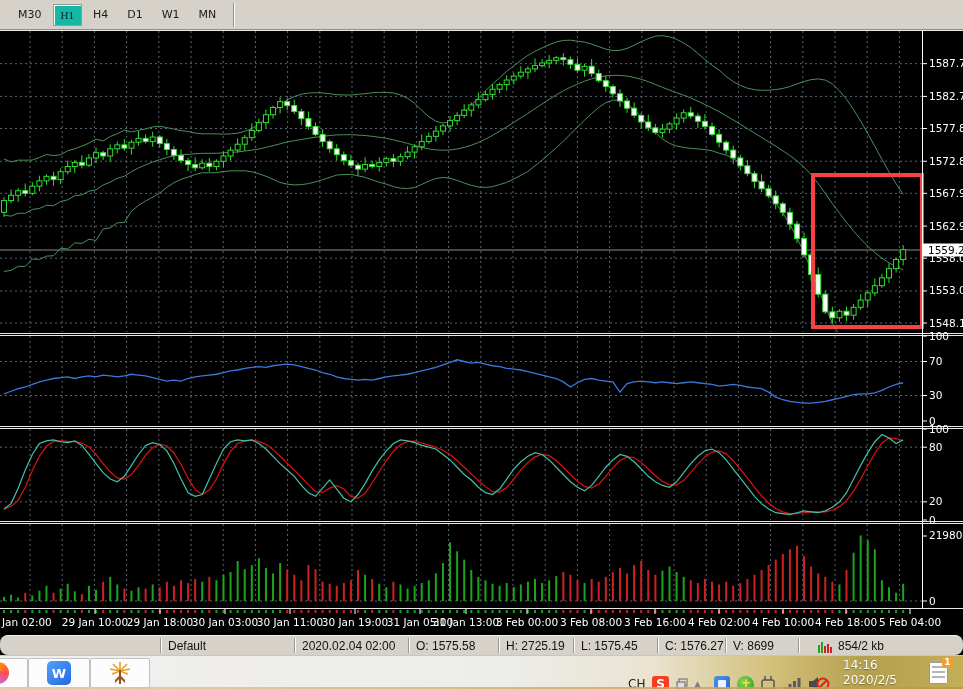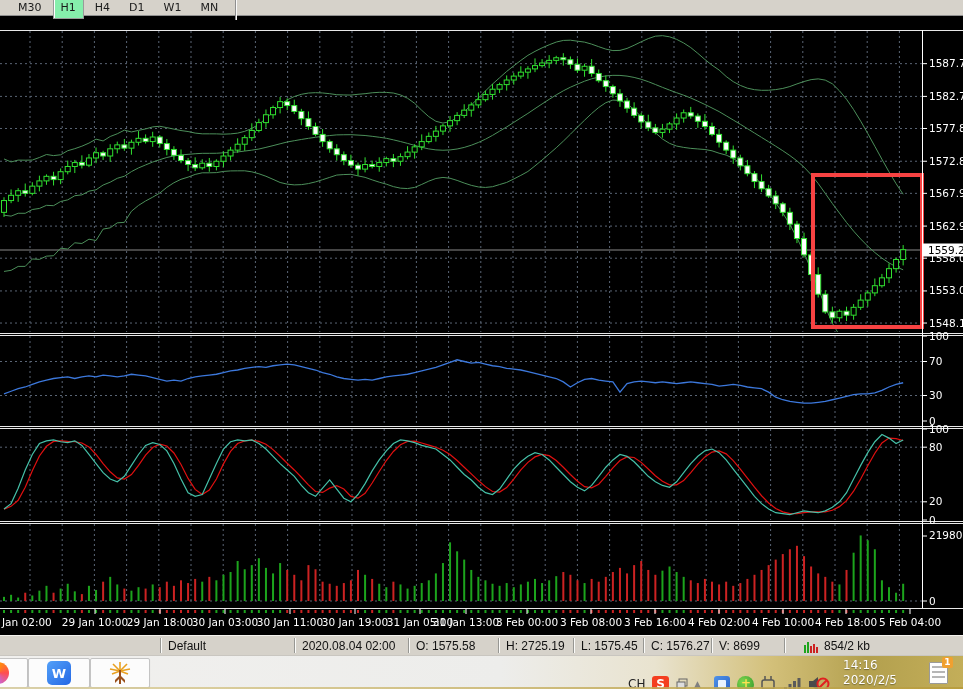--- a/index.html
+++ b/index.html
@@ -1,30 +1,30 @@
 <!DOCTYPE html>
 <html><head>
 <meta charset="utf-8">
 <style>
   html,body{margin:0;padding:0;background:#666;}
   .screen{position:relative;width:963px;height:689px;overflow:hidden;background:#000;
           font-family:"DejaVu Sans",sans-serif;}
   
-  .tabbar{position:absolute;top:0;left:0;right:0;height:16px;background:#d6d2ca;
+  .tabbar{position:absolute;top:0;left:0;right:0;height:30px;background:#d6d2ca;
           border-bottom:1px solid #8f8f8f;display:flex;align-items:center;padding-left:10px;box-sizing:border-box;}
   .tab{font-size:11px;color:#1a1a1a;padding:4px 7px;margin-right:3px;border:1px solid transparent;}
-  .tab.active{background:#86efac;border:1px solid #9a9a9a;box-shadow:inset 1px 1px 0 #ffffff;}
+  .tab.active{background:#14b8a6;border:1px solid #9a9a9a;box-shadow:inset 1px 1px 0 #ffffff;font-family:Liberation Serif, serif;}
   .tab-divider{width:1px;height:24px;background:#8f8f8f;border-right:1px solid #fafafa;margin-left:6px;}
   
   .chart-area{position:absolute;top:30px;left:0;width:963px;height:605px;background:#000;}
   .chart-area svg{position:absolute;top:0;left:0;}
   
   .statusbar{position:absolute;top:635px;left:0;right:0;height:20px;background:#d6d2ca;
              border-top:1px solid #f4f2ee;display:flex;align-items:center;
-             font-family:"Liberation Sans",sans-serif;font-size:12px;color:#111;box-sizing:border-box;}
+             font-family:"Liberation Sans",sans-serif;font-size:12px;color:#111;box-sizing:border-box;border-radius:8px;}
   .sb-sep{width:1px;align-self:stretch;margin:2px 0;background:#979793;border-right:1px solid #fbfbf9;}
   .sb-cell{white-space:nowrap;overflow:hidden;box-sizing:border-box;padding-left:6px;}
   .sb-kb{display:flex;align-items:flex-end;margin-left:18px;}
   .sb-kb svg{margin-right:4px;}
   
   .taskbar{position:absolute;top:655px;left:0;right:0;height:34px;overflow:hidden;
            background:linear-gradient(to right,#f1f0ee 0%,#ededeb 52%,#e9e3cf 68%,#d3c07a 80%,#b3a04e 90%,#c3ae59 100%);
            border-top:1px solid #c9c6c0;}
   .taskbar::after{content:"";position:absolute;left:0;right:0;bottom:0;height:3px;
            background:linear-gradient(to right,#ddd2a4,#b89b3a);opacity:.85;}
@@ -826,27 +826,27 @@
           <line x1="910" y1="579" x2="910" y2="584" stroke="#fff"></line>
         </g>
       </svg>
   </div>
 
   <div class="statusbar">
     <div class="sb-cell" style="width:160px"></div>
     <div class="sb-sep"></div>
     <div class="sb-cell" style="width:132px">Default</div>
     <div class="sb-sep"></div>
-    <div class="sb-cell" style="width:112px">2020.08.04 02:00</div>
+    <div class="sb-cell" style="width:112px">2020.02.04 02:00</div>
     <div class="sb-sep"></div>
     <div class="sb-cell" style="width:88px">O: 1575.58</div>
     <div class="sb-sep"></div>
     <div class="sb-cell" style="width:73px">H: 2725.19</div>
     <div class="sb-sep"></div>
-    <div class="sb-cell" style="width:68px">L: 1575.45</div>
+    <div class="sb-cell" style="width:82px">L: 1575.45</div>
     <div class="sb-sep"></div>
     <div class="sb-cell" style="width:66px">C: 1576.27</div>
     <div class="sb-sep"></div>
     <div class="sb-cell" style="width:71px">V: 8699</div>
     <div class="sb-sep"></div>
     <div class="sb-kb">
       <svg width="16" height="12">
         <rect x="0" y="4" width="2" height="8" fill="#1ca41c"></rect>
           <rect x="3" y="1" width="2" height="11" fill="#1ca41c"></rect>
         <rect x="6" y="5" width="2" height="7" fill="#cc2222"></rect>

